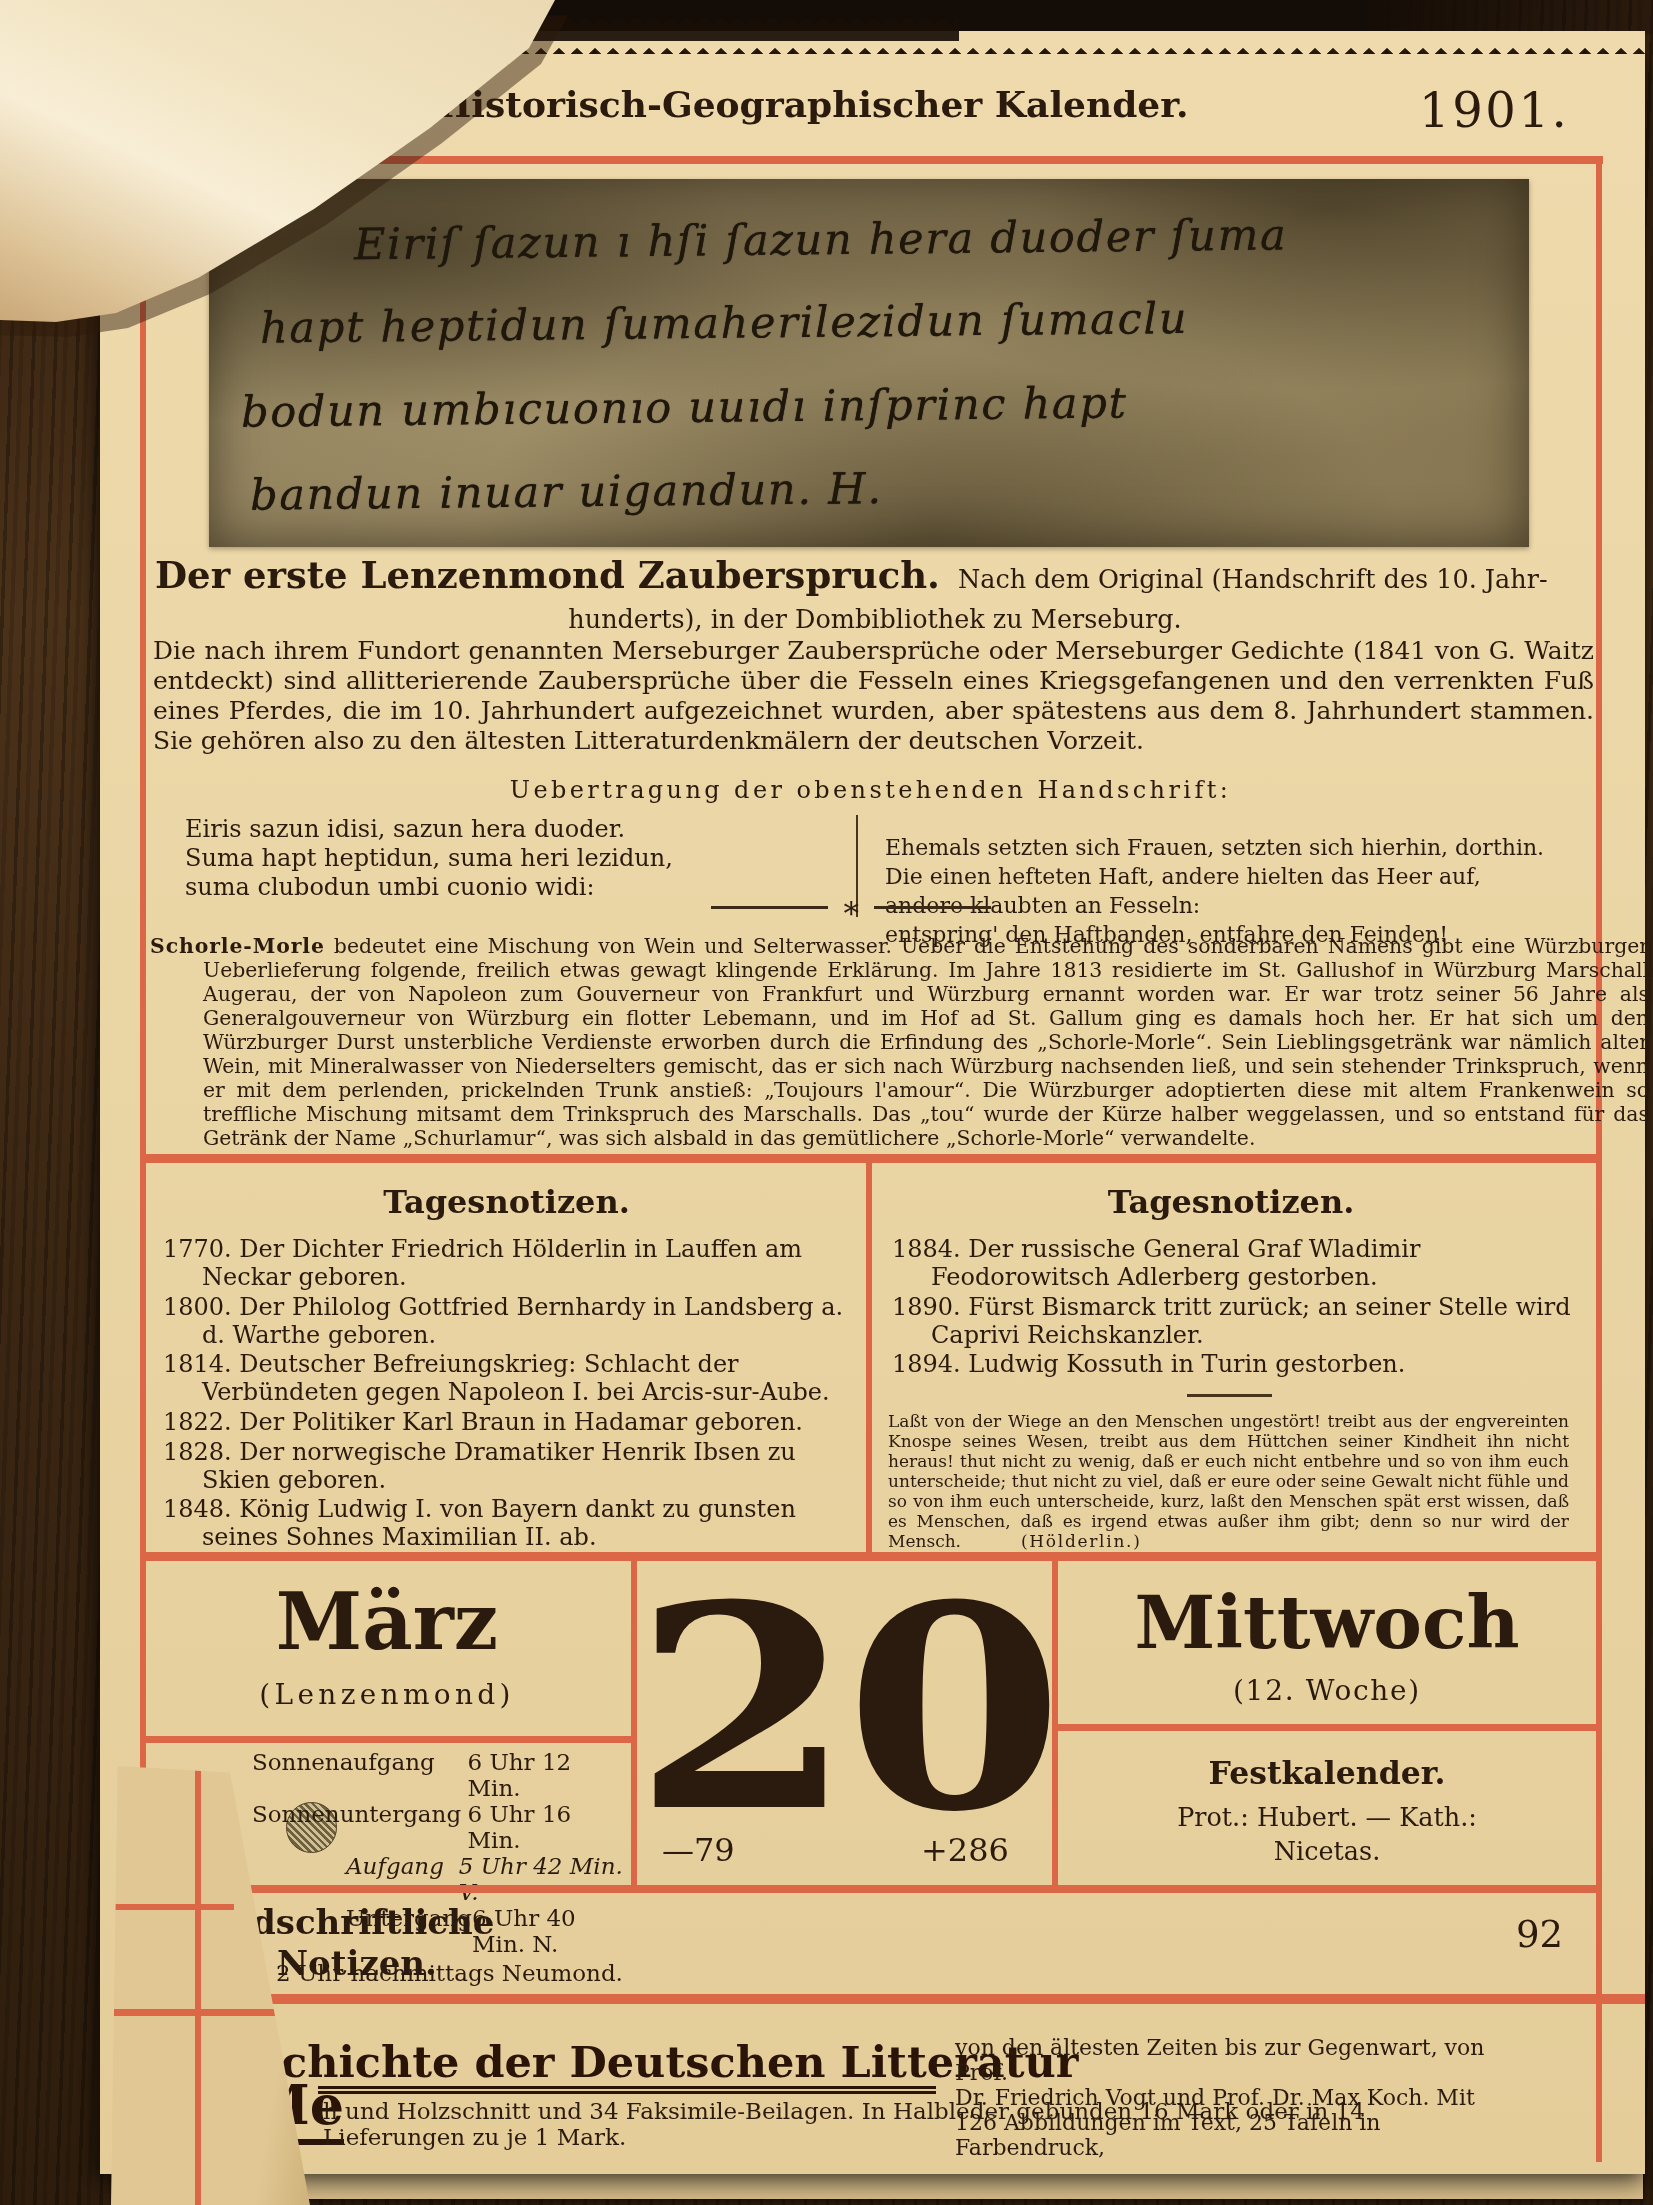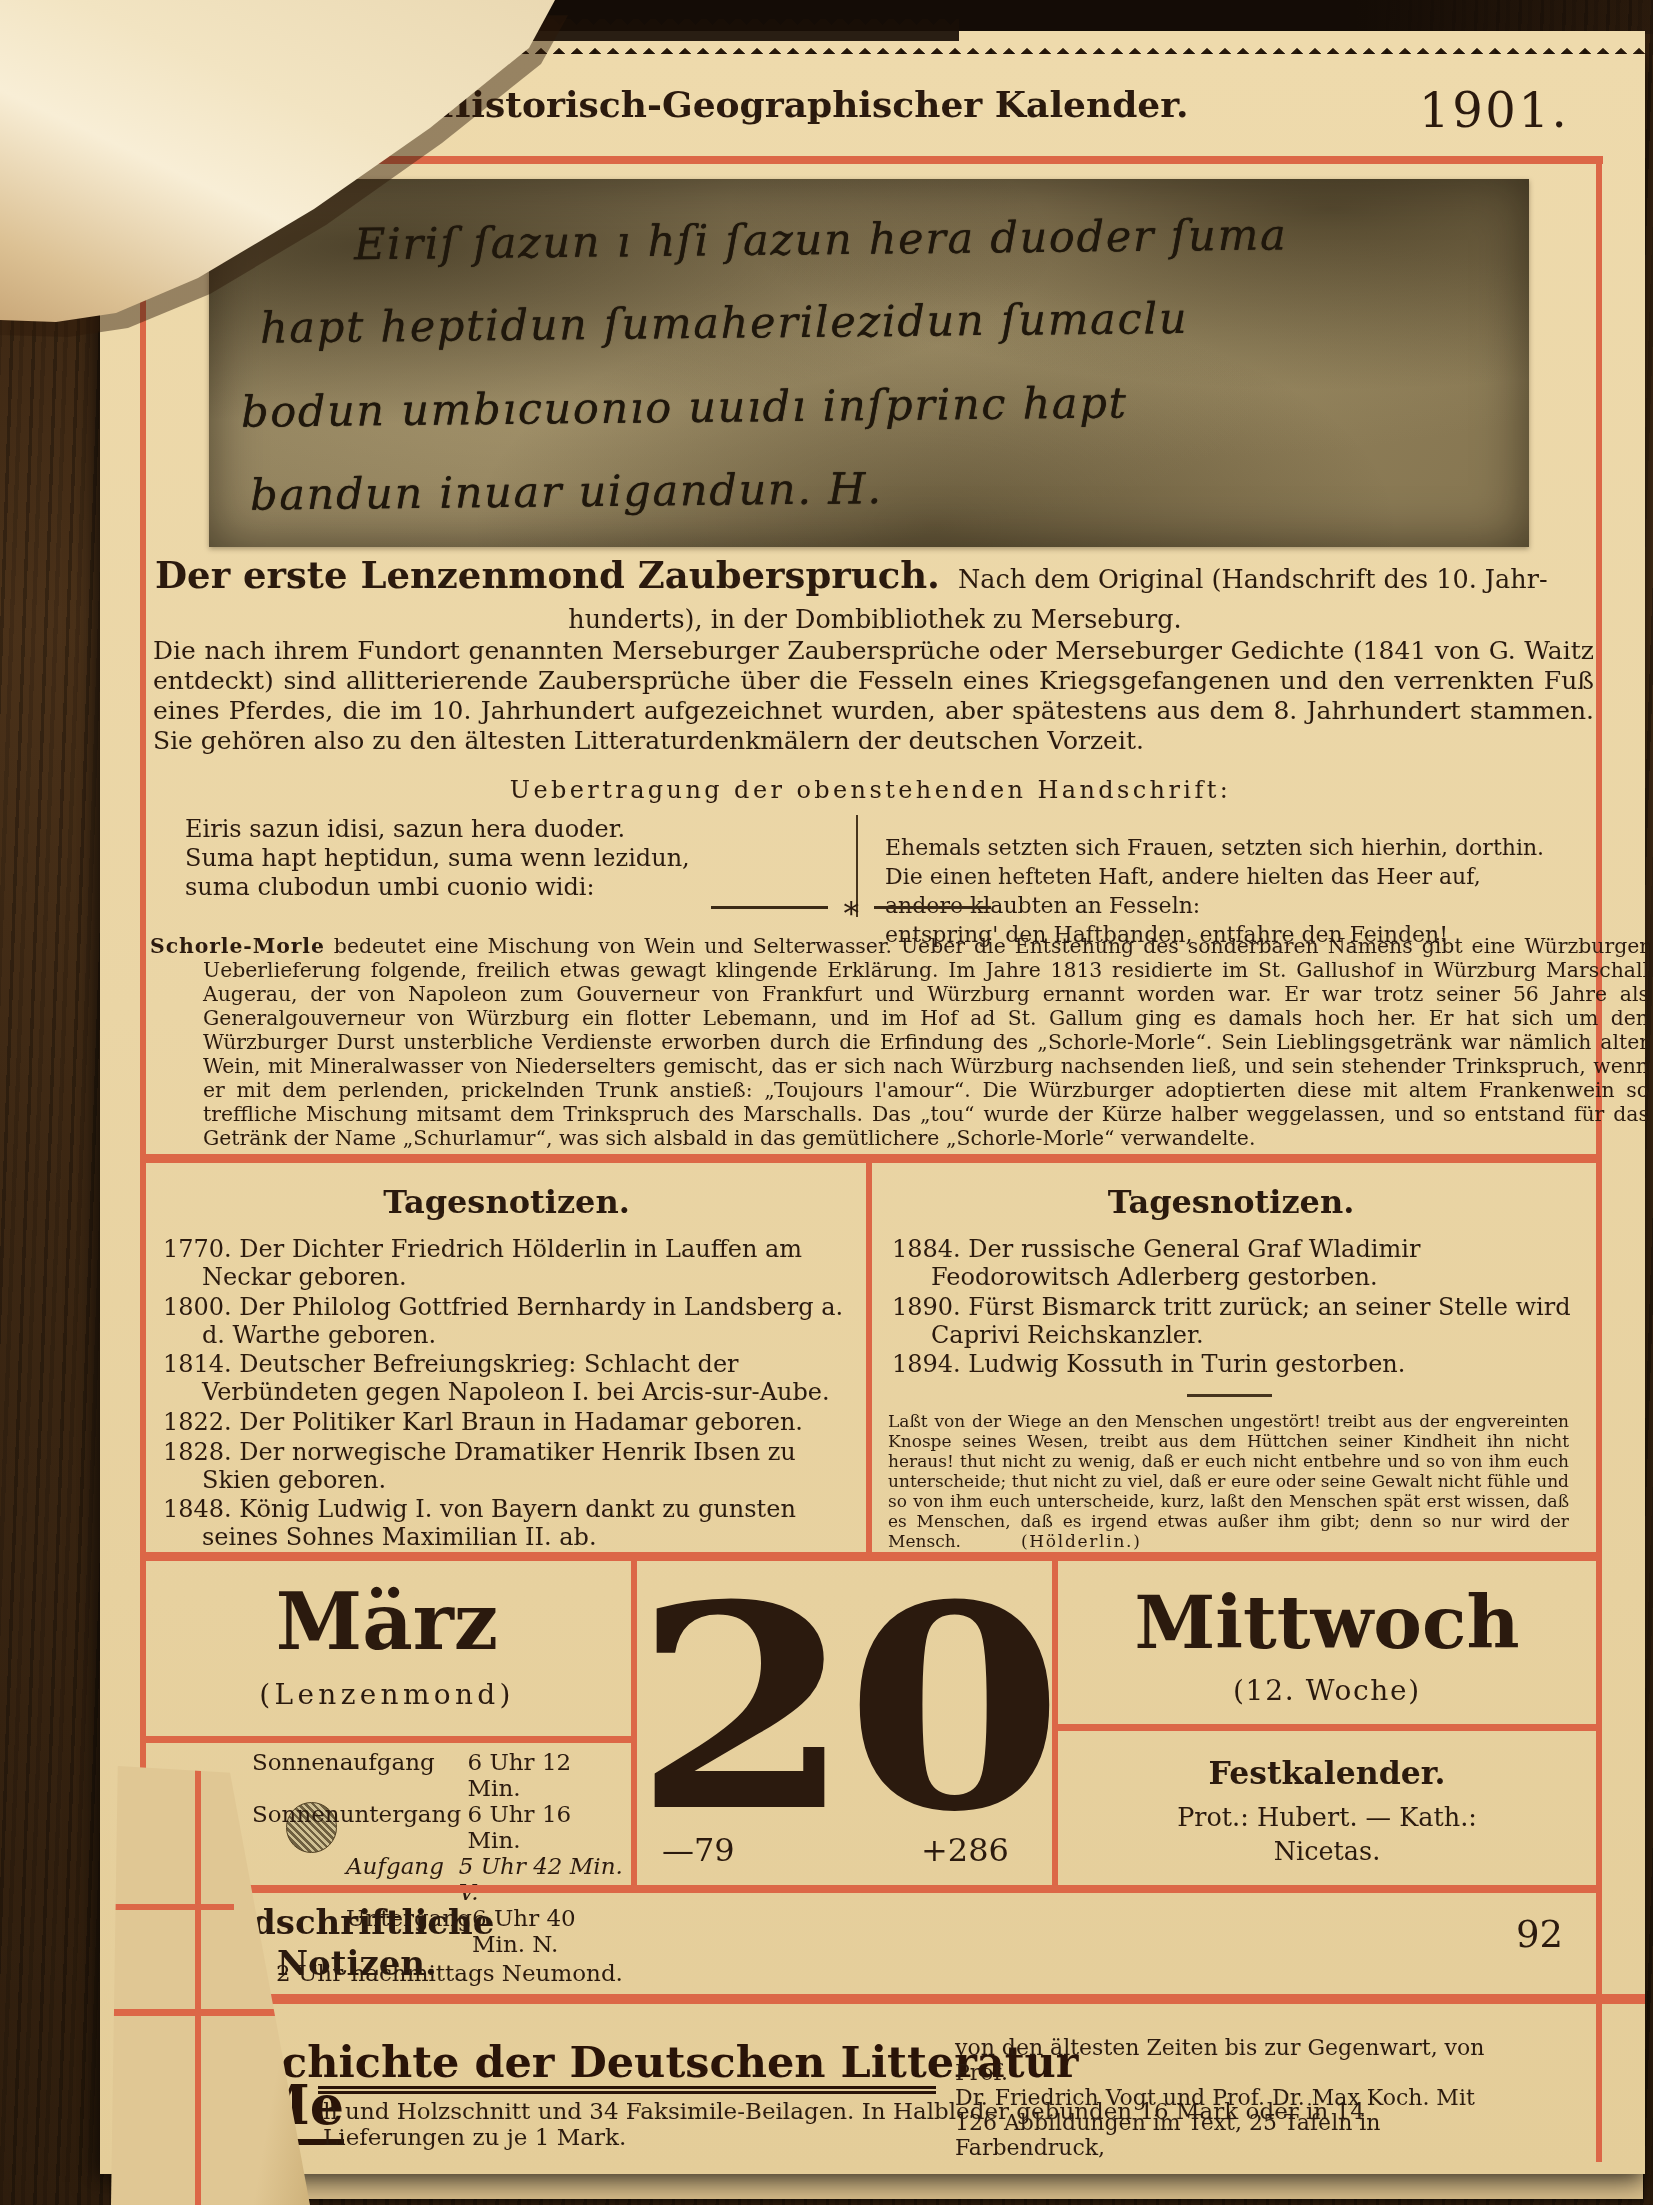--- a/index.html
+++ b/index.html
@@ -92,21 +92,21 @@
       <span style="font-size:25.5px;margin-left:13.6px;">Nach dem Original (Handschrift des 10. Jahr-</span>
     </div>
     <div style="font-size:25.5px;text-align:center;margin-top:6.8px;">hunderts), in der Dombibliothek zu Merseburg.</div>
   </div>
 
   <p class="abs just" style="left:153px;top:636px;width:1441px;font-size:25px;line-height:30px;margin:0;">Die nach ihrem Fundort genannten Merseburger Zaubersprüche oder Merseburger Gedichte (1841 von G. Waitz entdeckt) sind allitterierende Zaubersprüche über die Fesseln eines Kriegsgefangenen und den verrenkten Fuß eines Pferdes, die im 10. Jahrhundert aufgezeichnet wurden, aber spätestens aus dem 8. Jahrhundert stammen.  Sie gehören also zu den ältesten Litteraturdenkmälern der deutschen Vorzeit.</p>
 
   <div class="abs" style="left:143px;top:776px;width:1455px;text-align:center;font-size:24px;letter-spacing:3.4px;">Uebertragung der obenstehenden Handschrift:</div>
   <div class="abs" style="left:185px;top:815px;width:587px;font-size:24px;line-height:29px;">
     <div>Eiris sazun idisi, sazun hera duoder.</div>
-    <div>Suma hapt heptidun, suma wenn lezidun,</div>
+    <div>Suma hapt heptidun, suma heri lezidun,</div>
     <div>suma clubodun umbi cuonio widi:</div>
   </div>
   <div class="abs vline-dark" style="left:856px;top:815px;width:1.7px;height:102px;"></div>
   <div class="abs" style="left:885px;top:833px;width:672px;font-size:22px;line-height:29px;">
     <div>Ehemals setzten sich Frauen, setzten sich hierhin, dorthin.</div>
     <div>Die einen hefteten Haft, andere hielten das Heer auf,</div>
     <div>andere klaubten an Fesseln:</div>
     <div>entspring' den Haftbanden, entfahre den Feinden!</div>
   </div>
 

